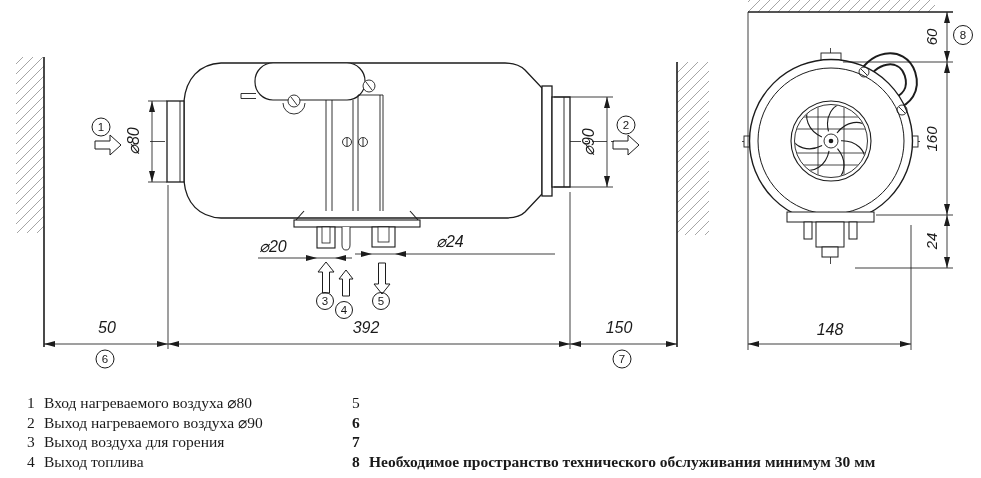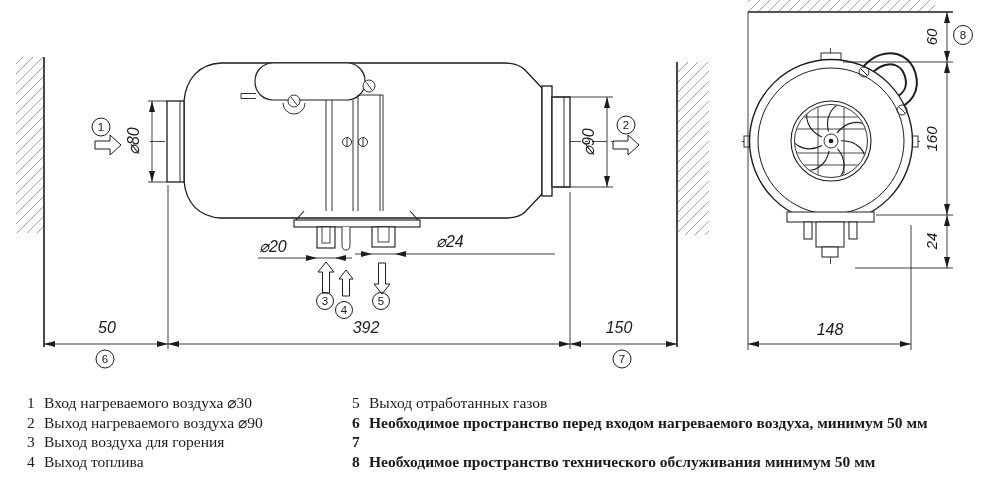--- a/index.html
+++ b/index.html
@@ -284,47 +284,45 @@
       <line x1="748" y1="344" x2="911" y2="344"></line>
       <path d="M748,344 L759,341 L759,347 Z M911,344 L900,341 L900,347 Z" fill="#1c1c1c" stroke="none"></path>
       <text class="dimtxt" x="830" y="335" text-anchor="middle" stroke="none">148</text>
     </g>
   </g>
 </svg>
 
 <div class="legend-col left">
   <div class="legend-row">
     <span class="num">1</span>
-    <span class="txt">Вход нагреваемого воздуха ⌀30</span>
+    <span class="txt">Вход нагреваемого воздуха ⌀80</span>
   </div>
   <div class="legend-row">
     <span class="num">2</span>
     <span class="txt">Выход нагреваемого воздуха ⌀90</span>
   </div>
   <div class="legend-row">
     <span class="num">3</span>
     <span class="txt">Выход воздуха для горения</span>
   </div>
   <div class="legend-row">
     <span class="num">4</span>
     <span class="txt">Выход топлива</span>
   </div>
 </div>
 
 <div class="legend-col right">
   <div class="legend-row">
     <span class="num">5</span>
-    <span class="txt">Выход отработанных газов</span>
   </div>
   <div class="legend-row bold">
     <span class="num">6</span>
-    <span class="txt">Необходимое пространство перед входом нагреваемого воздуха, минимум 50 мм</span>
   </div>
   <div class="legend-row bold">
     <span class="num">7</span>
   </div>
   <div class="legend-row bold">
     <span class="num">8</span>
-    <span class="txt">Необходимое пространство технического обслуживания минимум 50 мм</span>
+    <span class="txt">Необходимое пространство технического обслуживания минимум 30 мм</span>
   </div>
 </div>
 
 </div>
 
 </body></html>

